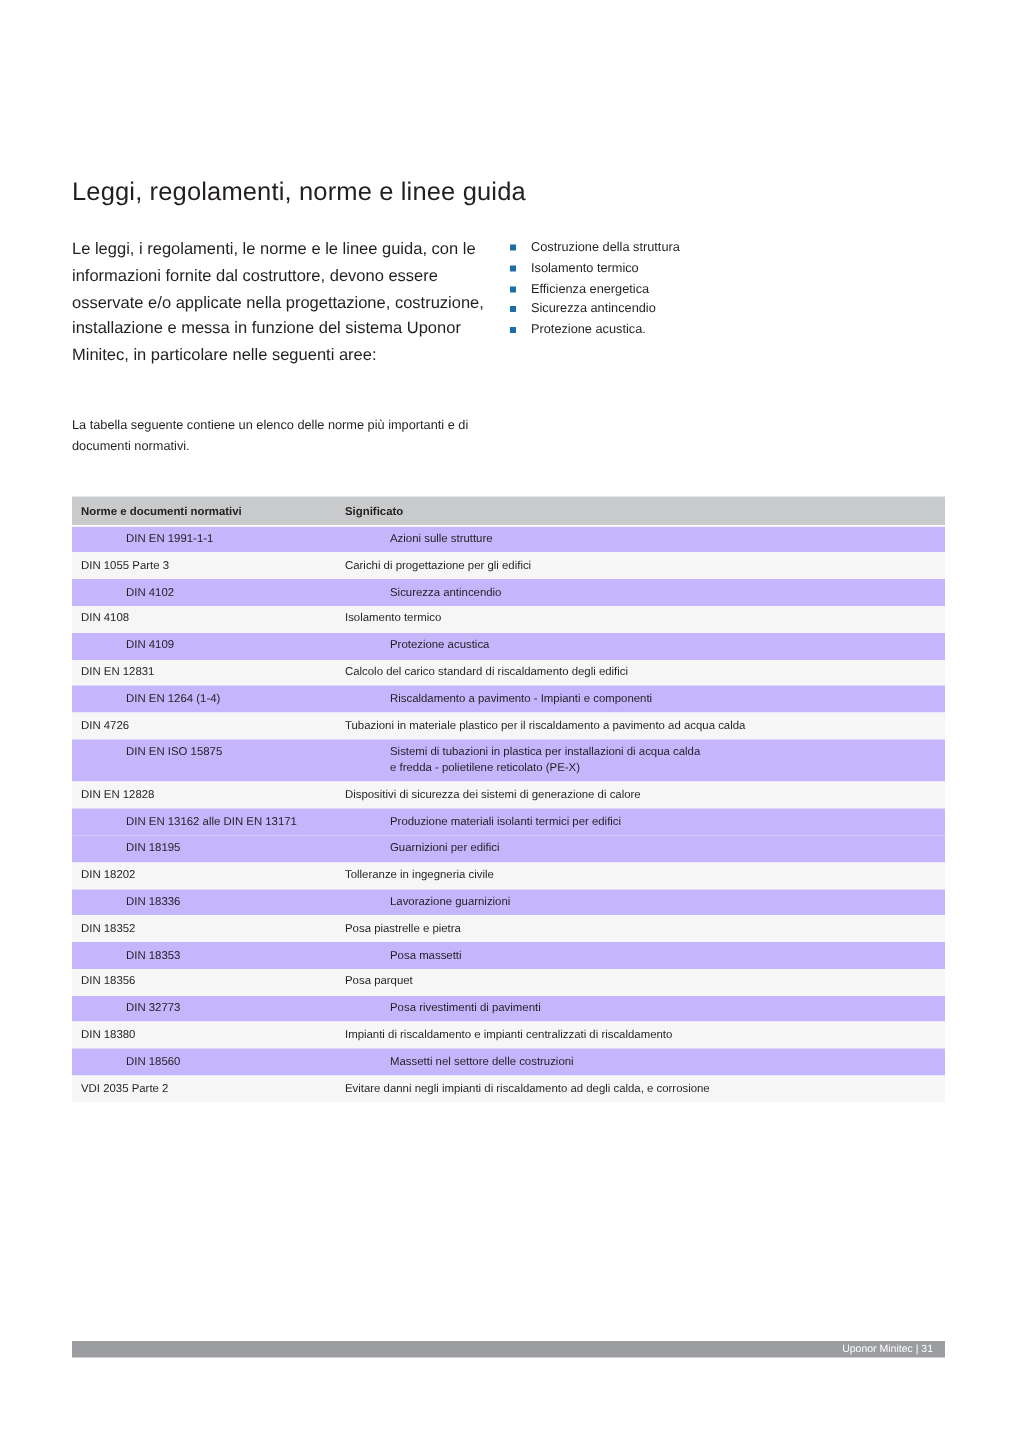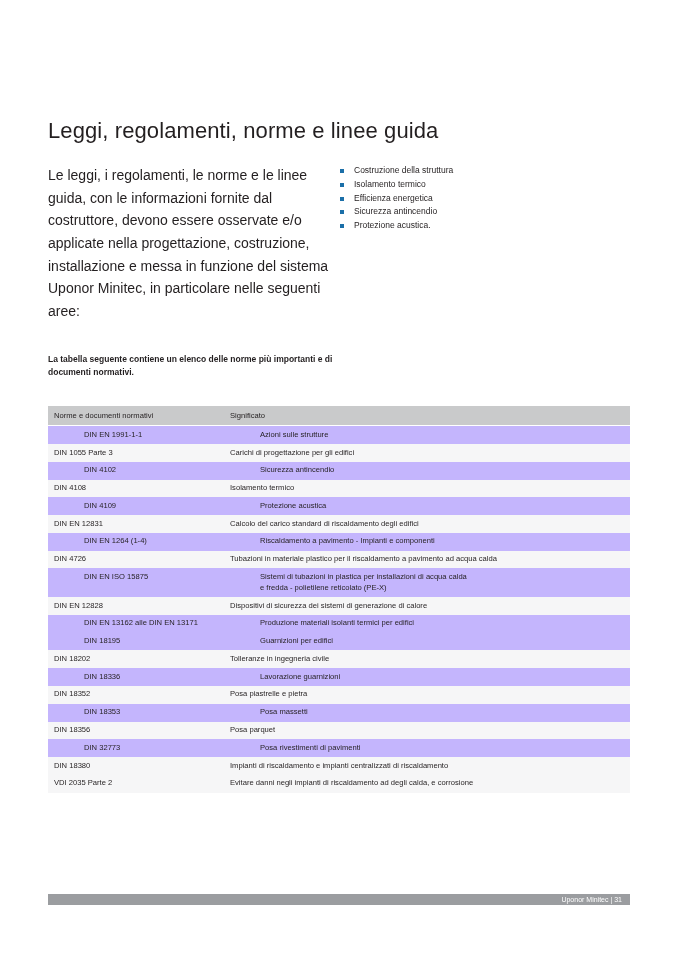--- a/index.html
+++ b/index.html
@@ -21,34 +21,34 @@
     width: 678px;
     height: 959px;
   }
   .content {
     position: absolute;
     left: 48px;
     top: 118px;
     width: 582px;
   }
   .page-title {
-    font-size: 22px;
+    font-size: 17px;
     font-weight: normal;
     letter-spacing: 0.1px;
     color: #231f20;
     margin: 0 0 20px 0;
   }
   .intro-row {
     display: flex;
     align-items: flex-start;
     gap: 0;
   }
   .intro-left {
     width: 292px;
-    font-size: 14px;
+    font-size: 11px;
     line-height: 1.62;
     color: #231f20;
   }
   .intro-left p { margin: 0; }
   .intro-right {
     width: 280px;
     padding-top: 0px;
   }
   .bullet-list {
     list-style: none;
@@ -68,35 +68,34 @@
     top: 5px;
     width: 4px;
     height: 4px;
     background: #1b6fa8;
   }
   .sub-intro {
     margin-top: 30px;
     font-size: 8.5px;
     line-height: 1.62;
     width: 300px;
-    font-weight: bold;
   }
   .sub-intro p { margin: 0; }
 
   table.norms {
     margin-top: 26px;
     border-collapse: collapse;
     width: 582px;
     font-size: 7.6px;
     table-layout: fixed;
   }
   table.norms th {
     background: #c9cacb;
     text-align: left;
-    font-weight: normal;
+    font-weight: bold;
     font-size: 7.6px;
     padding: 5px 6px 5px 6px;
     color: #231f20;
     border-bottom: 1px solid #ffffff;
   }
   table.norms td {
     padding: 3.5px 6px 3.5px 6px;
     vertical-align: top;
     color: #231f20;
     line-height: 1.42;
@@ -240,20 +239,24 @@
             <td>Posa parquet</td>
           </tr>
           <tr class="odd">
             <td>DIN 32773</td>
             <td>Posa rivestimenti di pavimenti</td>
           </tr>
           <tr class="even">
             <td>DIN 18380</td>
             <td>Impianti di riscaldamento e impianti centralizzati di riscaldamento</td>
           </tr>
+          <tr class="odd">
+            <td>DIN 18560</td>
+            <td>Massetti nel settore delle costruzioni</td>
+          </tr>
           <tr class="even">
             <td>VDI 2035 Parte 2</td>
             <td>Evitare danni negli impianti di riscaldamento ad degli calda, e corrosione</td>
           </tr>
         </tbody>
     </table>
 
   </div>
 
   <div class="footer-bar">

